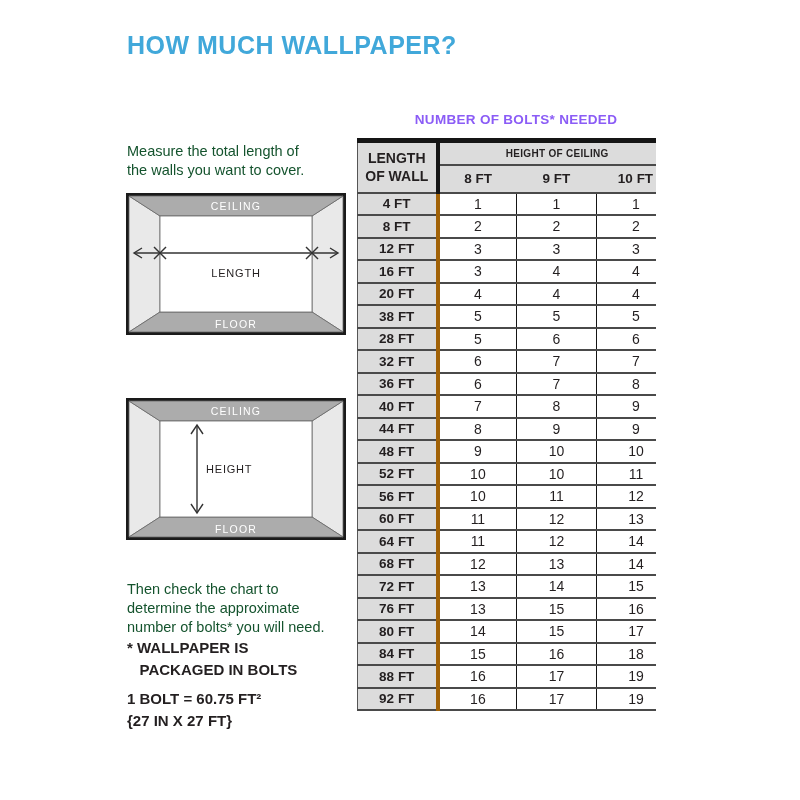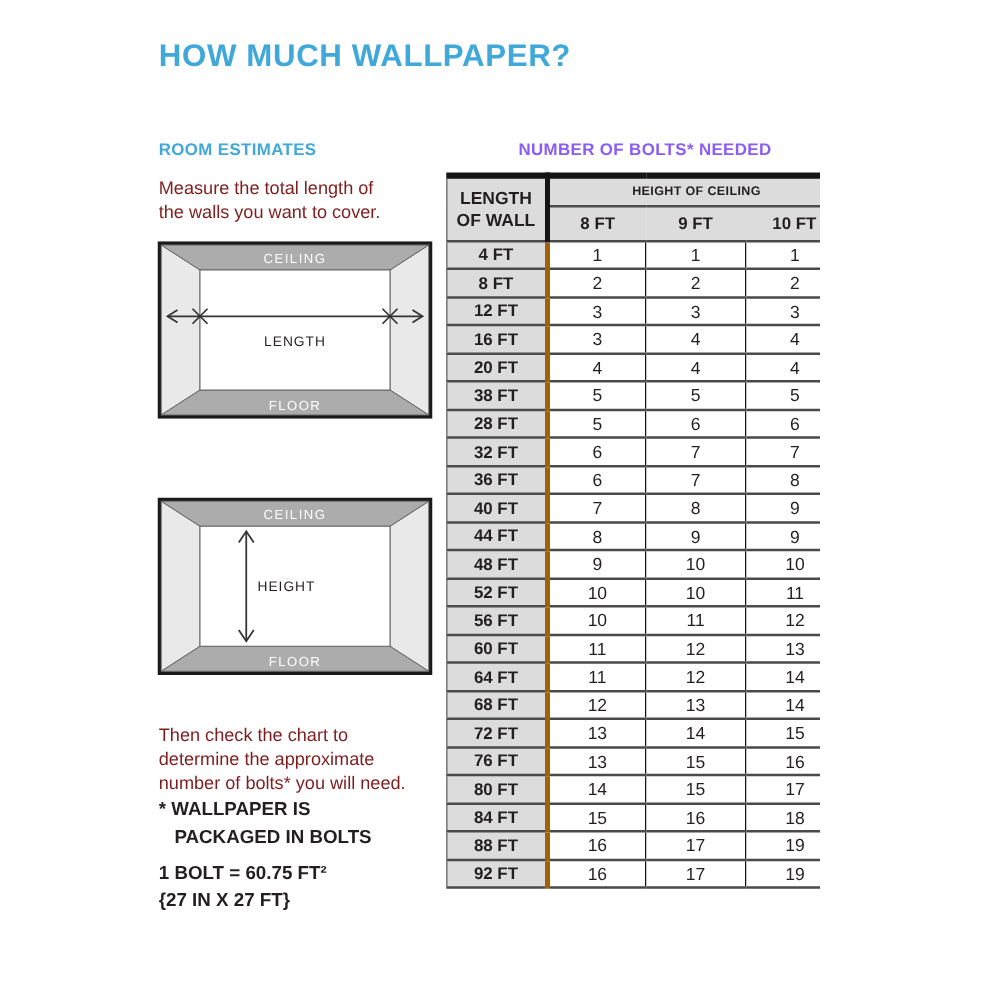--- a/index.html
+++ b/index.html
@@ -25,21 +25,21 @@
   .section-title {
     font-size: 13.5px;
     font-weight: bold;
     letter-spacing: 0.3px;
     color: #41a8da;
   }
   .left-block { position: absolute; left: 127px; width: 240px; }
   .body-text {
     font-size: 14.5px;
     line-height: 1.32;
-    color: #7f1d1d;
+    color: #14532d;
     white-space: pre-line;
   }
   .bold-note {
     font-size: 15px;
     font-weight: bold;
     line-height: 1.45;
     color: #231f20;
     white-space: pre-wrap;
   }
   .diagram { display: block; }
@@ -115,23 +115,20 @@
   .svg-wall-label { fill: #ffffff; font-size: 10.5px; letter-spacing: 1.2px; }
   .svg-dim-label  { fill: #231f20; font-size: 11px; letter-spacing: 0.8px; }
 </style>
 </head>
 <body>
 
 <div class="page">
 
   <h1 class="page-title">HOW MUCH WALLPAPER?</h1>
 
-  <div class="left-block" style="top:112px;">
-    <h2 class="section-title">ROOM ESTIMATES</h2>
-  </div>
 
   <div class="left-block" style="top:142px;">
     <p class="body-text">Measure the total length of
 the walls you want to cover.</p>
   </div>
 
   <svg class="diagram" style="position:absolute;left:126px;top:193px;" width="220" height="142" viewBox="0 0 220 142">
     <rect x="1.5" y="1.5" width="217" height="139" fill="#ffffff" stroke="#1a1a1a" stroke-width="3"></rect>
     <polygon points="3,3 34,23 34,119 3,139" fill="#e9e9e9" stroke="#666" stroke-width="0.8"></polygon>
     <polygon points="217,3 186,23 186,119 217,139" fill="#e9e9e9" stroke="#666" stroke-width="0.8"></polygon>

